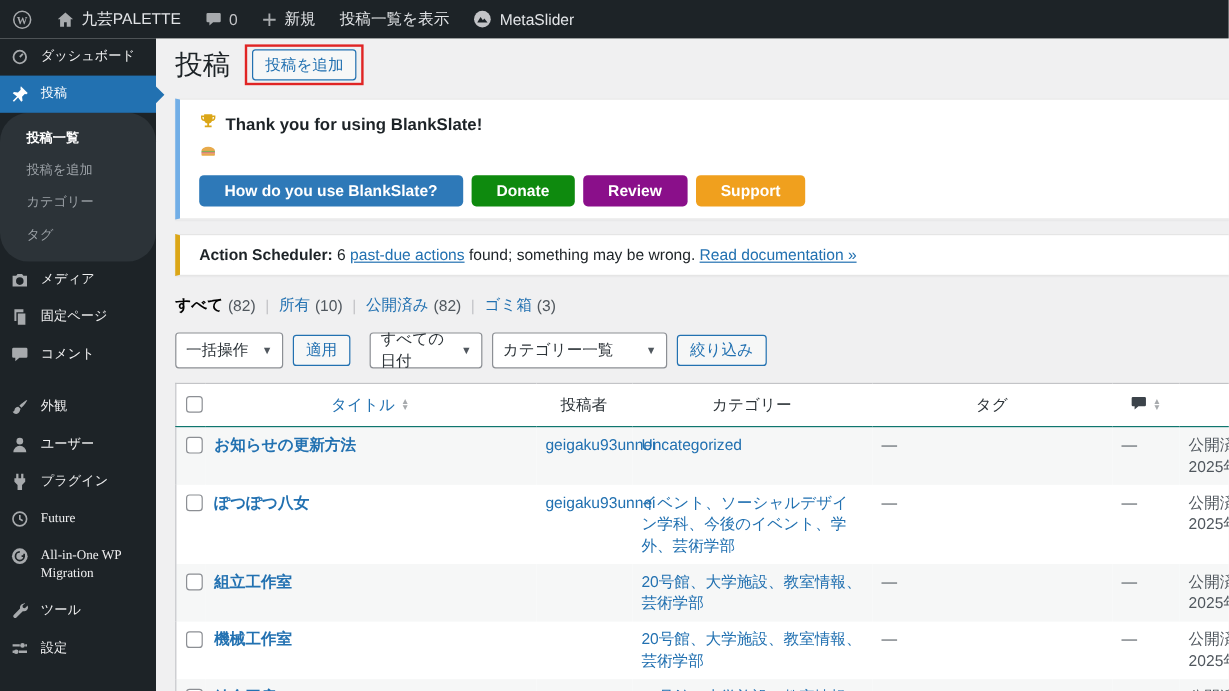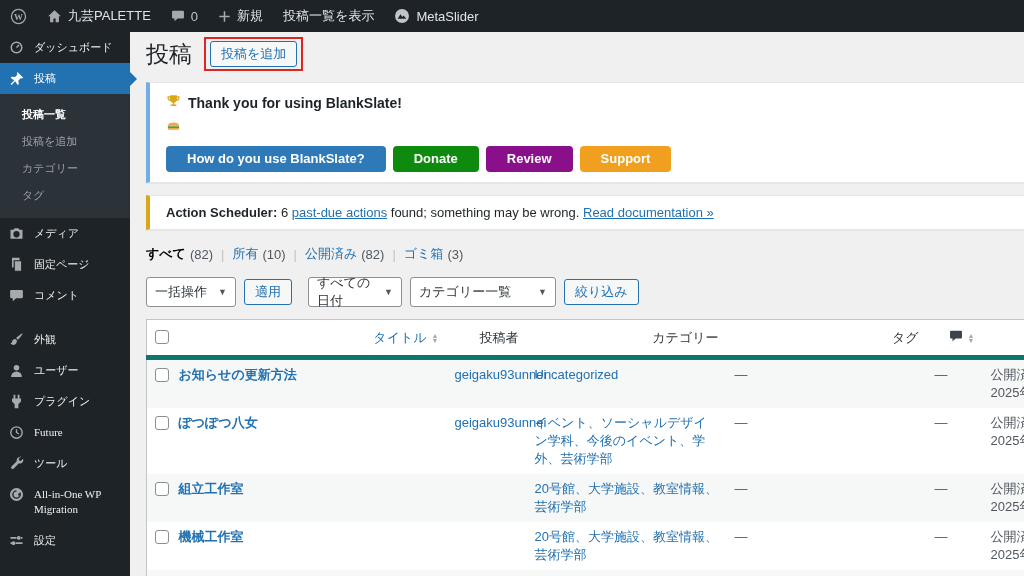--- a/index.html
+++ b/index.html
@@ -24,21 +24,21 @@
   }
   .menu-item { display:flex; align-items:flex-start; gap:9px; padding:8px 6px 8px 9px; position:relative; cursor:pointer; line-height:15px; }
   .mi-icon { color:#a7aaad; width:16px; flex:none; display:flex; padding-top:0; }
   .mi-label { flex:1; }
   .menu-item.active { background:#2271b1; color:#fff; }
   .menu-item.active .mi-icon { color:#fff; }
   .menu-item.active::after {
     content:""; position:absolute; right:-14px; top:50%; margin-top:-7px;
     border:7px solid transparent; border-left-color:#2271b1;
   }
-  .submenu { background:#2c3338; padding:7px 0 9px; }
+  .submenu { background:#2c3338; padding:7px 0 9px;border-radius:24px; }
   .submenu-item { padding:6px 8px 6px 22px; color:#9ca2a7; cursor:pointer; }
   .submenu-item.current { color:#fff; font-weight:bold; }
   .gap-top { margin-top:13px; }
   
   #content { position:absolute; left:130px; top:32px; width:966px; height:544px; }
   .titlebar { margin:6px 0 0 16px; display:flex; align-items:center; gap:12px; height:32px; }
   .titlebar h1 { font-size:23px; font-weight:400; color:#1d2327; margin:0; line-height:30px; }
   .red-box { border:2px solid #e02424; padding:2px 4px; display:inline-flex; }
   .btn-outline {
     background:#f6f7f7; border:1px solid #2271b1; color:#2271b1;
@@ -73,21 +73,21 @@
   .chev { color:#50575e; font-size:9px; margin-left:10px; }
   .sel-bulk { width:90px; margin-right:8px; }
   .sel-date { width:94px; margin-left:16px; margin-right:8px; }
   .sel-cat  { width:146px; margin-right:8px; }
   
   .posts-table {
     border-collapse:collapse; margin:12px 0 0 16px; background:#fff;
     font-size:13px; table-layout:fixed; width:966px; border:1px solid #c3c4c7;
   }
   .posts-table thead th {
-    border-bottom:5px solid #0f766e; text-align:right; font-weight:400;
+    border-bottom:1px solid #0f766e; text-align:center; font-weight:400;
     color:#2c3338; padding:8px; font-size:13px; background:#fff;
   }
   .th-link { color:#2271b1; cursor:pointer; }
   .sorter { display:inline-flex; flex-direction:column; margin-left:5px; vertical-align:middle; }
   .sorter span { font-size:7px; line-height:5px; color:#a7aaad; }
   tbody td { padding:6px 8px; vertical-align:top; line-height:18px; color:#50575e; }
   tbody tr:nth-child(odd) { background:#f6f7f7; }
   .row-title { font-weight:600; color:#2271b1; cursor:pointer; }
   .cell-link { color:#2271b1; cursor:pointer; }
   .checkbox {
@@ -226,34 +226,34 @@
           <svg viewBox="0 0 20 20" width="15" height="15">
             <circle cx="10" cy="10" r="7.6" fill="none" stroke="currentColor" stroke-width="1.8"></circle>
             <path d="M10 5.5V10l3.2 2" fill="none" stroke="currentColor" stroke-width="1.8"></path>
           </svg>
         </span>
         <span class="mi-label">Future</span>
       </div>
       <div class="menu-item">
         <span class="mi-icon">
           <svg viewBox="0 0 20 20" width="15" height="15" fill="currentColor">
-            <path d="M14.7 1.3a4.5 4.5 0 0 0-4.4 5.6L3 14.2A2.1 2.1 0 0 0 6 17l7.3-7.3a4.5 4.5 0 0 0 5.4-6.2l-3 3-2.2-.6-.6-2.2 3-3a4.5 4.5 0 0 0-1.2-.4z"></path>
-          </svg>
-        </span>
-        <span class="mi-label">ツール</span>
-      </div>
-      <div class="menu-item">
-        <span class="mi-icon">
-          <svg viewBox="0 0 20 20" width="15" height="15" fill="currentColor">
             <circle cx="10" cy="10" r="8.7"></circle>
             <path d="M10 5.2a4.8 4.8 0 1 0 4.8 4.8" fill="none" stroke="#1d2327" stroke-width="1.9"></path>
             <path d="M14.8 7.2v2.8h-2.8" fill="none" stroke="#1d2327" stroke-width="1.9"></path>
           </svg>
         </span>
         <span class="mi-label">All-in-One WP Migration</span>
+      </div>
+      <div class="menu-item">
+        <span class="mi-icon">
+          <svg viewBox="0 0 20 20" width="15" height="15" fill="currentColor">
+            <path d="M14.7 1.3a4.5 4.5 0 0 0-4.4 5.6L3 14.2A2.1 2.1 0 0 0 6 17l7.3-7.3a4.5 4.5 0 0 0 5.4-6.2l-3 3-2.2-.6-.6-2.2 3-3a4.5 4.5 0 0 0-1.2-.4z"></path>
+          </svg>
+        </span>
+        <span class="mi-label">ツール</span>
       </div>
       <div class="menu-item">
         <span class="mi-icon">
           <svg viewBox="0 0 20 20" width="15" height="15" fill="currentColor">
             <path d="M2 5.2h8v2.6H2zM16 5.2h2v2.6h-2zM2 12.2h2v2.6H2zM9 12.2h9v2.6H9z"></path>
             <circle cx="13" cy="6.5" r="2.6"></circle>
             <circle cx="6" cy="13.5" r="2.6"></circle>
           </svg>
         </span>
         <span class="mi-label">設定</span>

